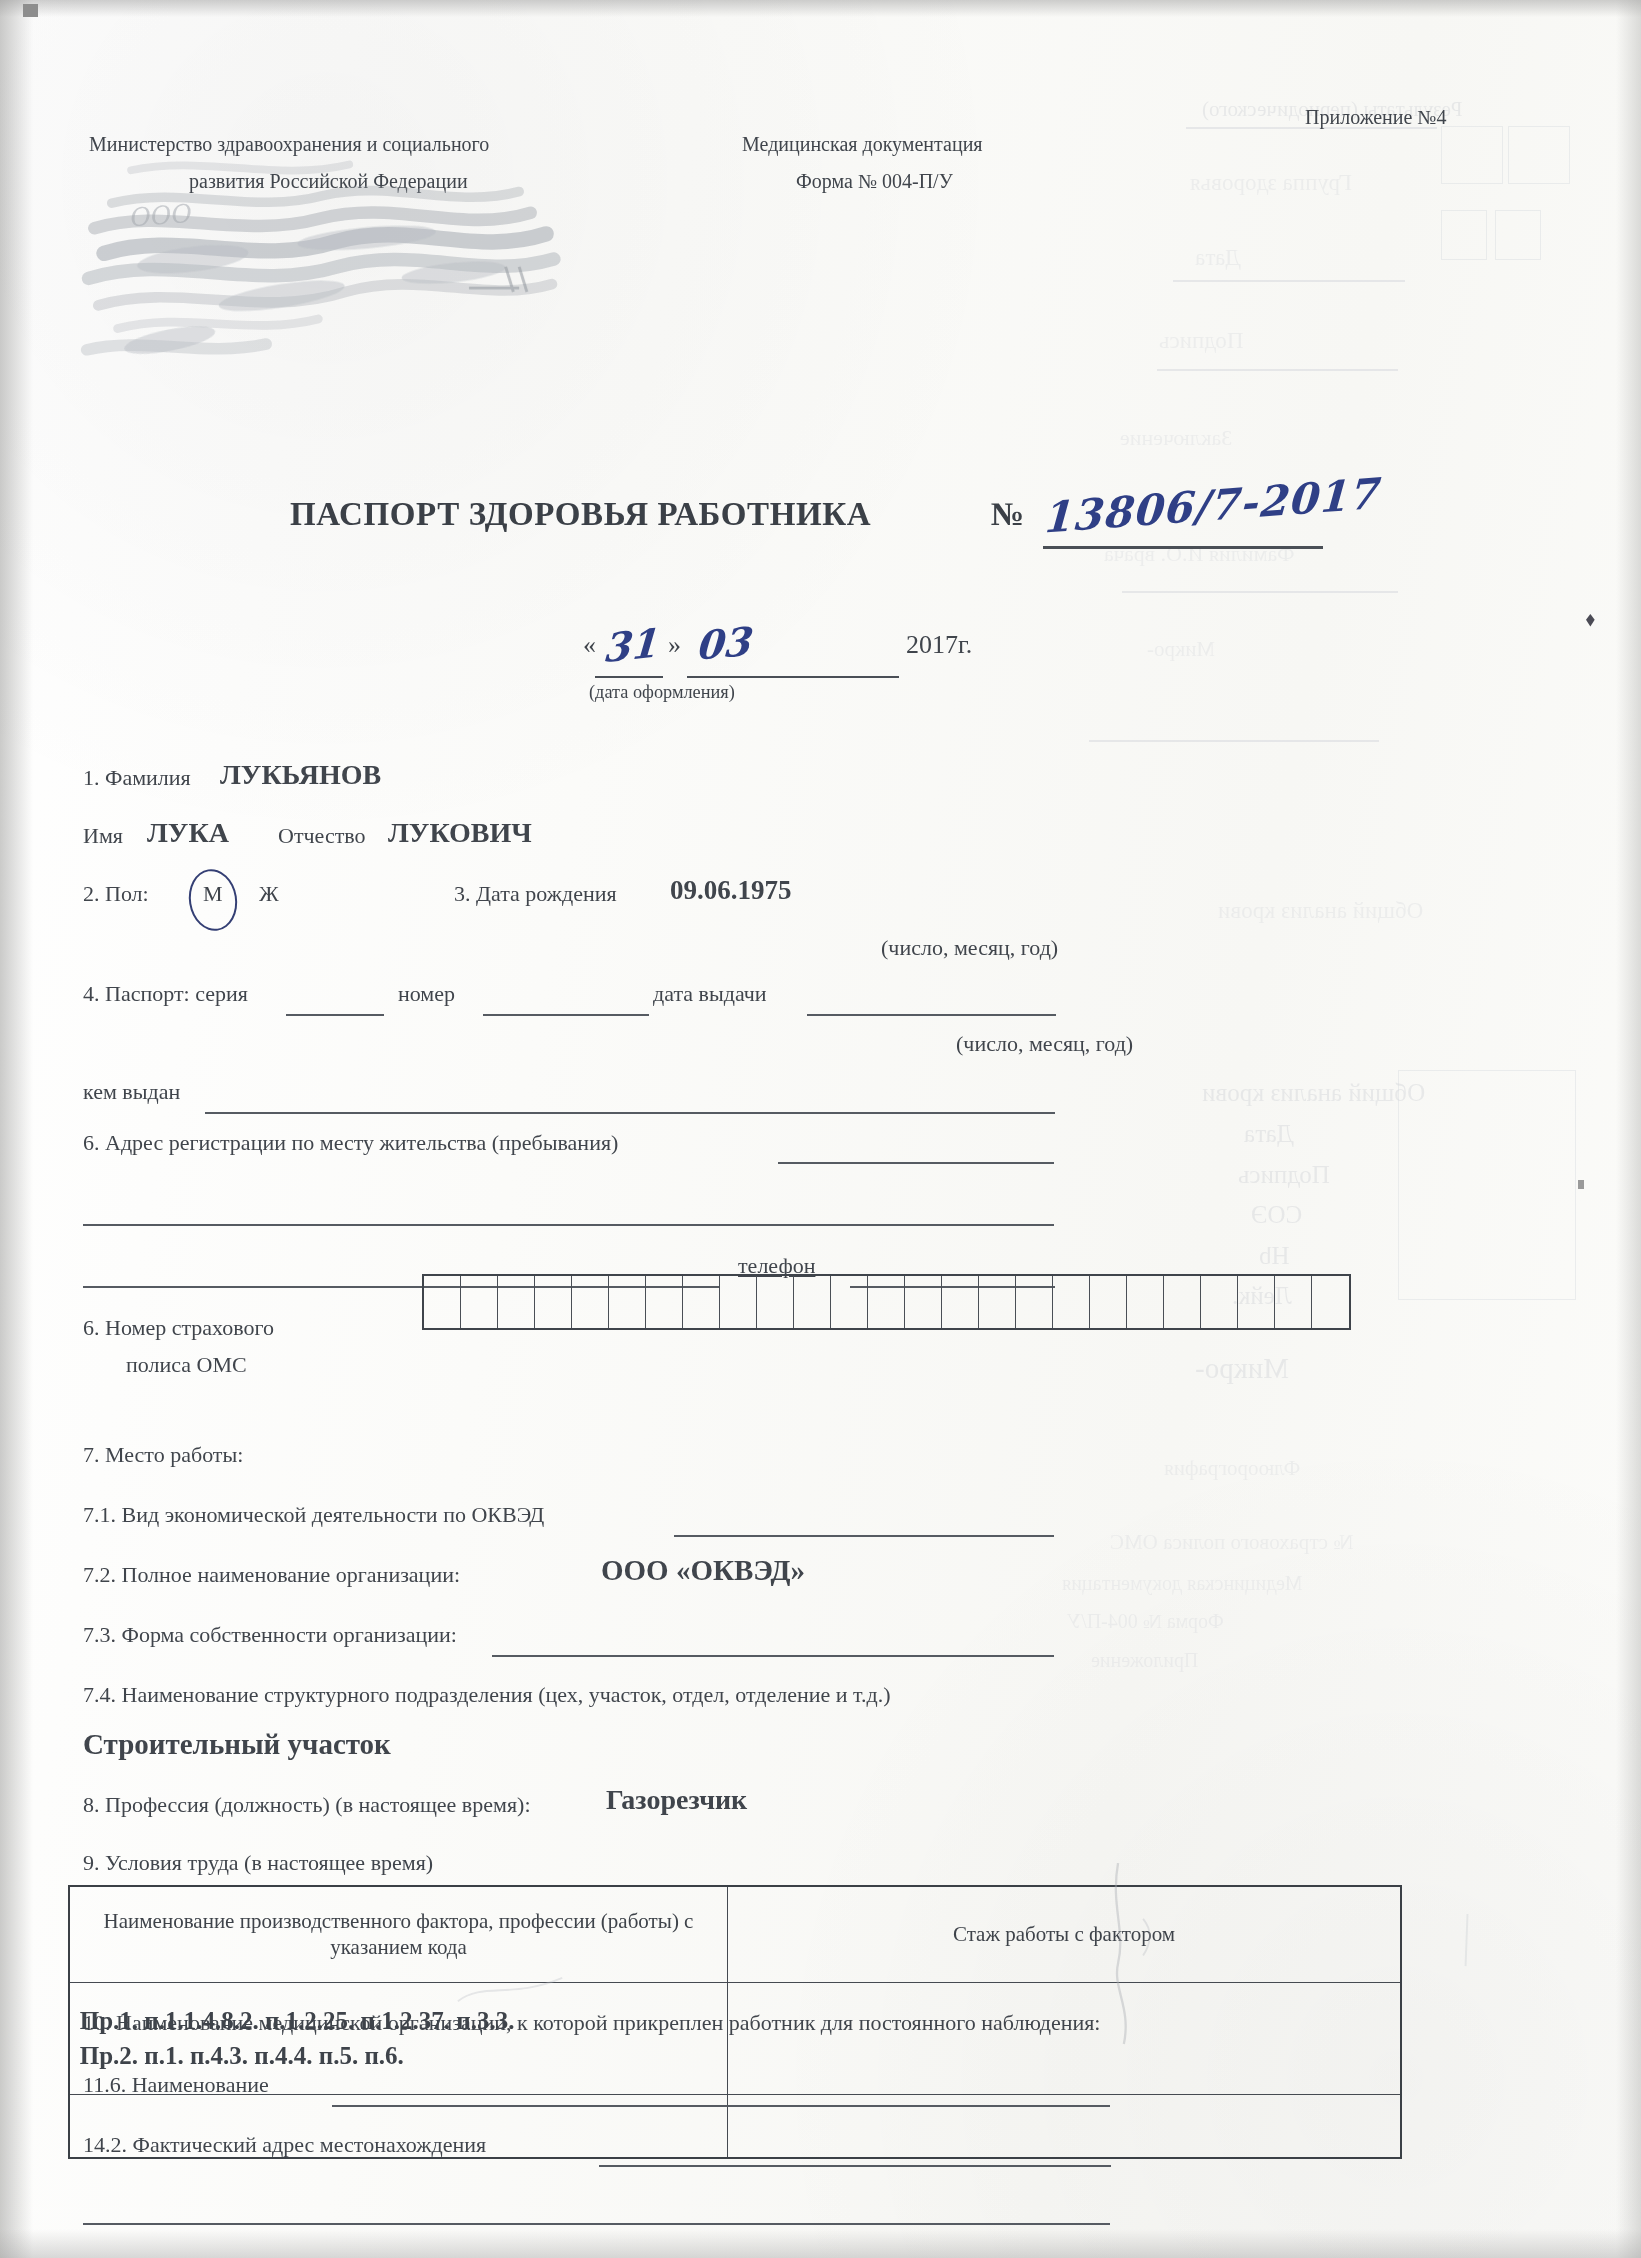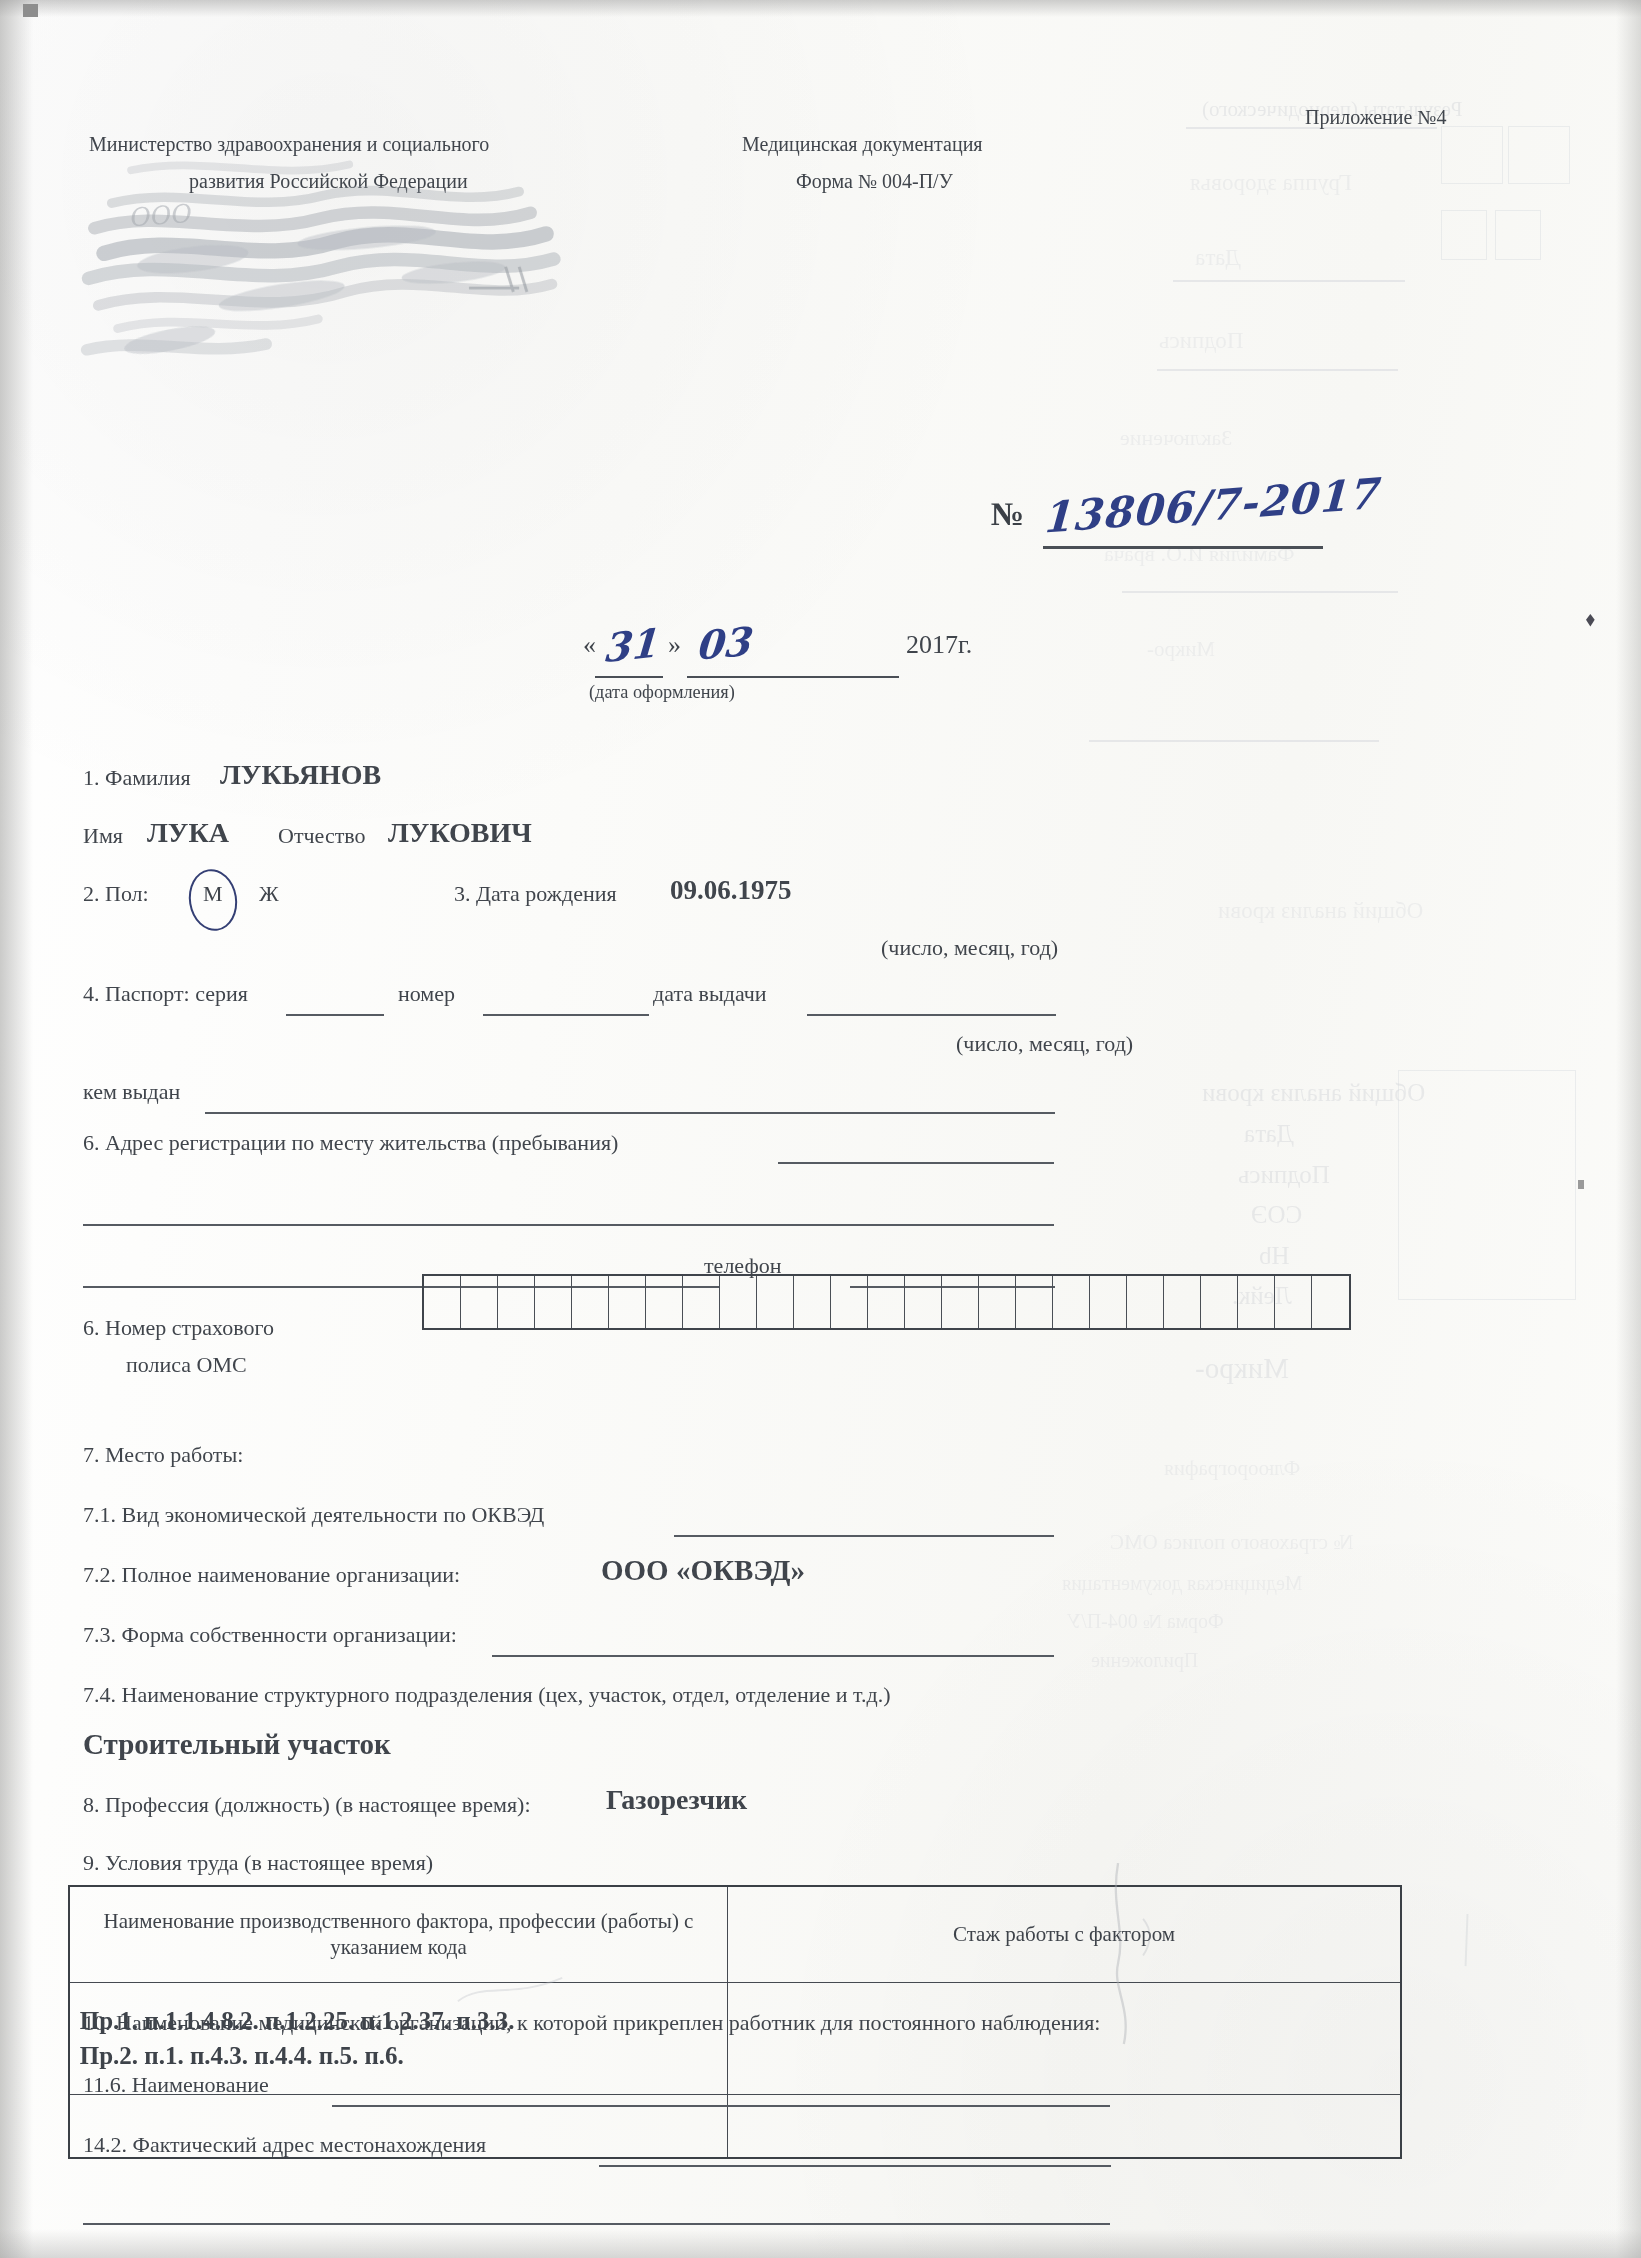--- a/index.html
+++ b/index.html
@@ -247,20 +247,21 @@
       <line x1="444" y1="126" x2="452" y2="152"></line>
       <line x1="458" y1="126" x2="466" y2="152"></line>
     </g>
   </svg>
 
   <div class="t ser hdr" style="left:742px;top:133px;">Медицинская документация</div>
   <div class="t ser hdr" style="left:796px;top:170px;">Форма № 004-П/У</div>
 
   <div class="t ser hdr" style="left:1305px;top:106px;">Приложение №4</div>
 
+  <div class="t title" style="left:290px;top:496px;">ПАСПОРТ ЗДОРОВЬЯ РАБОТНИКА</div>
   <div class="t title" style="left:991px;top:496px;">№</div>
   <div class="rule" style="left:1043px;top:546px;width:280px;height:2.9px;"></div>
   <div class="hw hw-num" style="left:1045px;top:481px;">13806/7-2017</div>
 
   <div class="t ser big" style="left:583px;top:630px;">«</div>
   <div class="rule" style="left:595px;top:676px;width:68px;"></div>
   <div class="hw hw-day" style="left:606px;top:622px;">31</div>
 
   <div class="t ser big" style="left:668px;top:630px;">»</div>
   <div class="rule" style="left:687px;top:676px;width:212px;"></div>
@@ -296,21 +297,21 @@
 
   <div class="t ser body" style="left:956px;top:1031px;">(число, месяц, год)</div>
 
   <div class="t ser body" style="left:83px;top:1079px;">кем выдан</div>
   <div class="rule-thin" style="left:205px;top:1112px;width:850px;"></div>
 
   <div class="t ser body" style="left:83px;top:1130px;">6. Адрес регистрации по месту жительства (пребывания)</div>
   <div class="rule-thin" style="left:778px;top:1162px;width:276px;"></div>
   <div class="rule-thin" style="left:83px;top:1224px;width:971px;"></div>
   <div class="rule-thin" style="left:83px;top:1286px;width:637px;"></div>
-  <div class="t ser body" style="left:704px;top:1253px;">телефон</div>
+  <div class="t ser body" style="left:738px;top:1253px;text-decoration:underline;">телефон</div>
   <div class="rule-thin" style="left:850px;top:1286px;width:205px;"></div>
 
   <div class="t ser body" style="left:83px;top:1315px;">6. Номер страхового</div>
   <div class="t ser body" style="left:126px;top:1352px;">полиса ОМС</div>
 
   <div class="oms" id="oms-grid" style="left:422px;top:1274px;">
       <div class="oms-cell"></div>
       <div class="oms-cell"></div>
       <div class="oms-cell"></div>
       <div class="oms-cell"></div>

